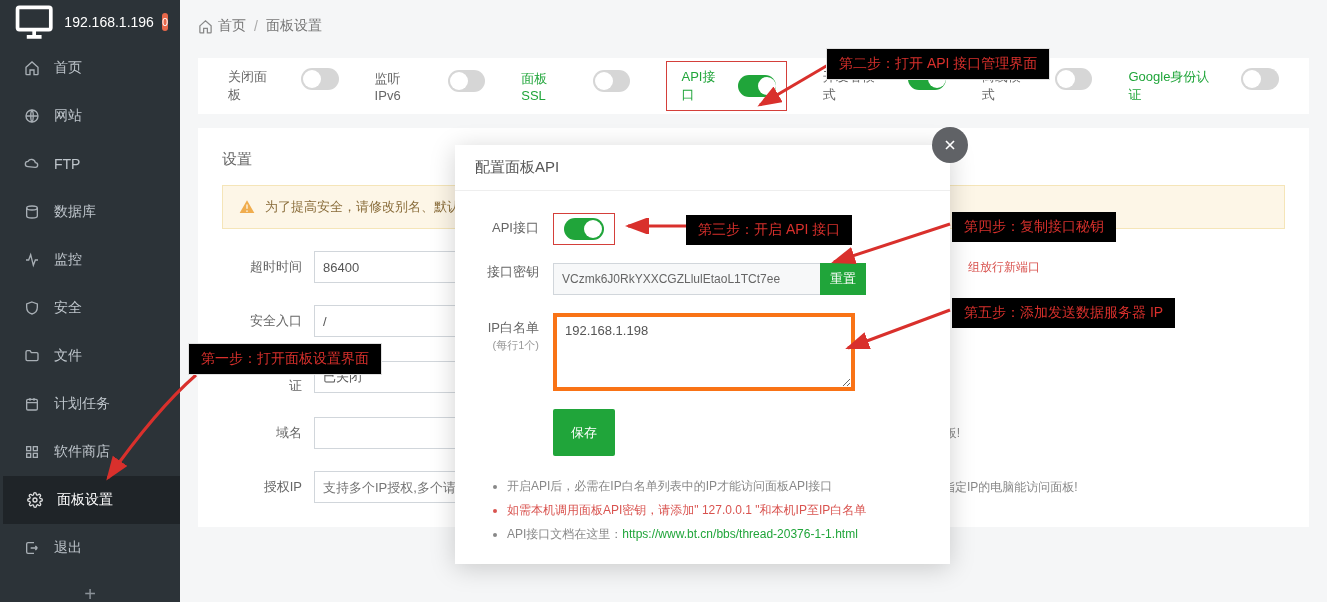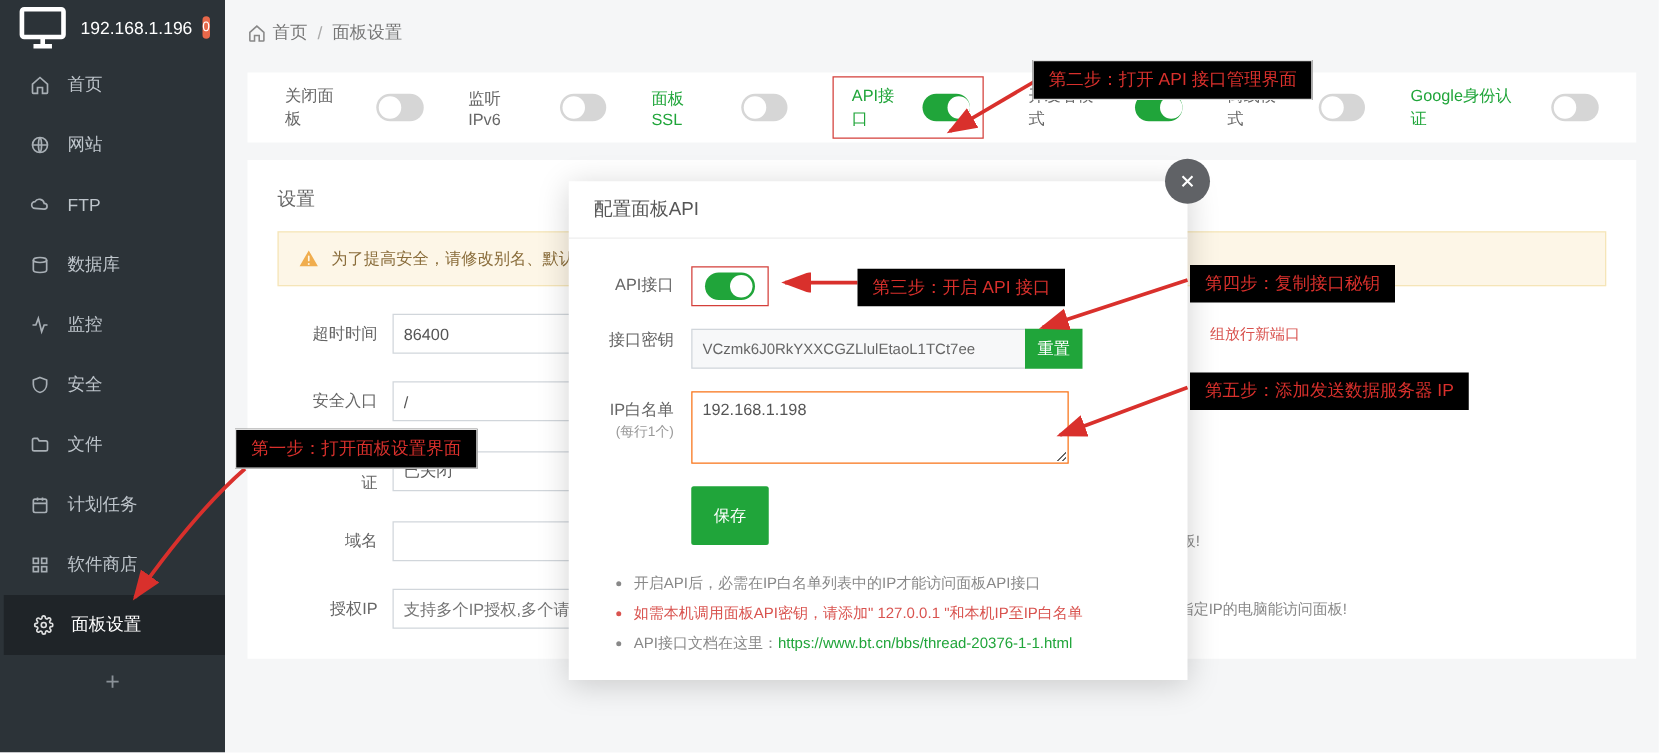--- a/index.html
+++ b/index.html
@@ -15,21 +15,21 @@
 .sb-item svg{width:16px;height:16px;margin-right:14px;opacity:.85}
 .sb-add{height:44px;display:flex;align-items:center;justify-content:center;color:#8a9198;font-size:20px;cursor:pointer}
 
 
 .main{position:absolute;left:180px;top:0;right:0;height:602px;padding:0 18px}
 .breadcrumb{height:52px;display:flex;align-items:center;color:#777;font-size:14px}
 .breadcrumb svg{width:15px;height:15px;margin-right:5px}
 .breadcrumb .sep{margin:0 8px;color:#aaa}
 
 .toggle-row{background:#fff;height:56px;display:flex;align-items:center;padding:0 30px;gap:36px;margin-top:6px;justify-content:space-between}
-.tg{display:flex;align-items:center;gap:24px}
+.tg{display:flex;gap:24px}
 .tg-label{font-size:13px;color:#666}
 .tg-label.green{color:#20a53a}
 .switch{width:40px;height:22px;border-radius:11px;position:relative;cursor:pointer}
 .switch.off{background:#d6d6d6}
 .switch.on{background:#20a53a}
 .switch .knob{position:absolute;width:18px;height:18px;border-radius:50%;background:#fff;top:2px;left:2px;transition:left .15s}
 .switch.on .knob{left:20px}
 .api-box{border:1px solid #d43f3a;padding:6px 10px 6px 14px;display:flex;align-items:center;gap:12px}
 
 .panel{background:#fff;margin-top:14px;padding:18px 24px 24px}
@@ -47,21 +47,21 @@
 .modal{position:absolute;left:455px;top:145px;width:495px;background:#fff;box-shadow:0 4px 24px rgba(0,0,0,.18);z-index:30}
 .modal-title{height:46px;border-bottom:1px solid #eee;display:flex;align-items:center;padding:0 20px;font-size:15px;color:#555}
 .modal-close{position:absolute;right:-18px;top:-18px;width:36px;height:36px;border-radius:50%;background:#606266;display:flex;align-items:center;justify-content:center;cursor:pointer}
 .modal-close svg{width:16px;height:16px;stroke:#fff;stroke-width:2.5}
 .modal-body{padding:22px 24px 18px}
 .m-row{display:flex;align-items:flex-start;margin-bottom:18px}
 .m-lbl{width:74px;text-align:right;padding-right:14px;font-size:13px;color:#666;padding-top:6px}
 .api-switch-box{border:1px solid #d43f3a;padding:4px 10px;display:flex;align-items:center;gap:12px}
 .key-input{width:268px;height:32px;border:1px solid #d1d6db;padding:0 8px;font-size:12px;color:#666;background:#f7f8f9}
 .reset-btn{height:32px;background:#20a53a;color:#fff;border:none;padding:0 10px;font-size:13px;cursor:pointer;margin-left:-1px}
-.ip-area{width:302px;height:58px;border:1px solid #f97316;padding:6px 8px;font-size:13px;color:#555;resize:both;font-family:inherit}
+.ip-area{width:302px;height:78px;border:4px solid #f97316;padding:6px 8px;font-size:13px;color:#555;resize:both;font-family:inherit}
 .save-btn{height:47px;background:#20a53a;color:#fff;border:none;padding:0 18px;font-size:13px;cursor:pointer;border-radius:2px}
 .m-notes{list-style:disc;padding-left:28px;font-size:12px;color:#888;line-height:2}
 .m-notes li.red{color:#d9534f}
 .m-notes a{color:#20a53a;text-decoration:none}
 
 
 .anno{position:absolute;background:#000000;border:1px solid #e0e0e0;color:#d9302c;font-size:14px;padding:6px 12px;z-index:60;white-space:nowrap}
 svg.arrow{position:absolute;z-index:55;pointer-events:none}
 </style>
 </head>
@@ -135,20 +135,26 @@
         <rect x="14" y="14" width="6" height="6"></rect>
       </svg>
       <span>软件商店</span>
     </div>
   <div class="sb-item active">
       <svg viewBox="0 0 24 24" fill="none" stroke="currentColor" stroke-width="2">
         <circle cx="12" cy="12" r="3"></circle>
         <path d="M19.4 15a1.7 1.7 0 00.3 1.8l.1.1a2 2 0 11-2.8 2.8l-.1-.1a1.7 1.7 0 00-1.8-.3 1.7 1.7 0 00-1 1.5V21a2 2 0 01-4 0v-.1a1.7 1.7 0 00-1-1.5 1.7 1.7 0 00-1.8.3l-.1.1a2 2 0 11-2.8-2.8l.1-.1a1.7 1.7 0 00.3-1.8 1.7 1.7 0 00-1.5-1H3a2 2 0 010-4h.1a1.7 1.7 0 001.5-1 1.7 1.7 0 00-.3-1.8l-.1-.1a2 2 0 112.8-2.8l.1.1a1.7 1.7 0 001.8.3 1.7 1.7 0 001-1.5V3a2 2 0 014 0v.1a1.7 1.7 0 001 1.5 1.7 1.7 0 001.8-.3l.1-.1a2 2 0 112.8 2.8l-.1.1a1.7 1.7 0 00-.3 1.8 1.7 1.7 0 001.5 1H21a2 2 0 010 4h-.1a1.7 1.7 0 00-1.5 1z"></path>
       </svg>
       <span>面板设置</span>
+    </div>
+  <div class="sb-item">
+      <svg viewBox="0 0 24 24" fill="none" stroke="currentColor" stroke-width="2">
+        <path d="M15 4H6a2 2 0 00-2 2v12a2 2 0 002 2h9M10 12h10m0 0l-3-3m3 3l-3 3"></path>
+      </svg>
+      <span>退出</span>
     </div>
   <div class="sb-add">+</div>
 </div>
 
 <div class="main">
   <div class="breadcrumb">
     <svg viewBox="0 0 24 24" fill="none" stroke="#888" stroke-width="2">
         <path d="M3 11l9-8 9 8v10a1 1 0 01-1 1h-5v-7h-6v7H4a1 1 0 01-1-1z"></path>
       </svg>
     <span>首页</span>

